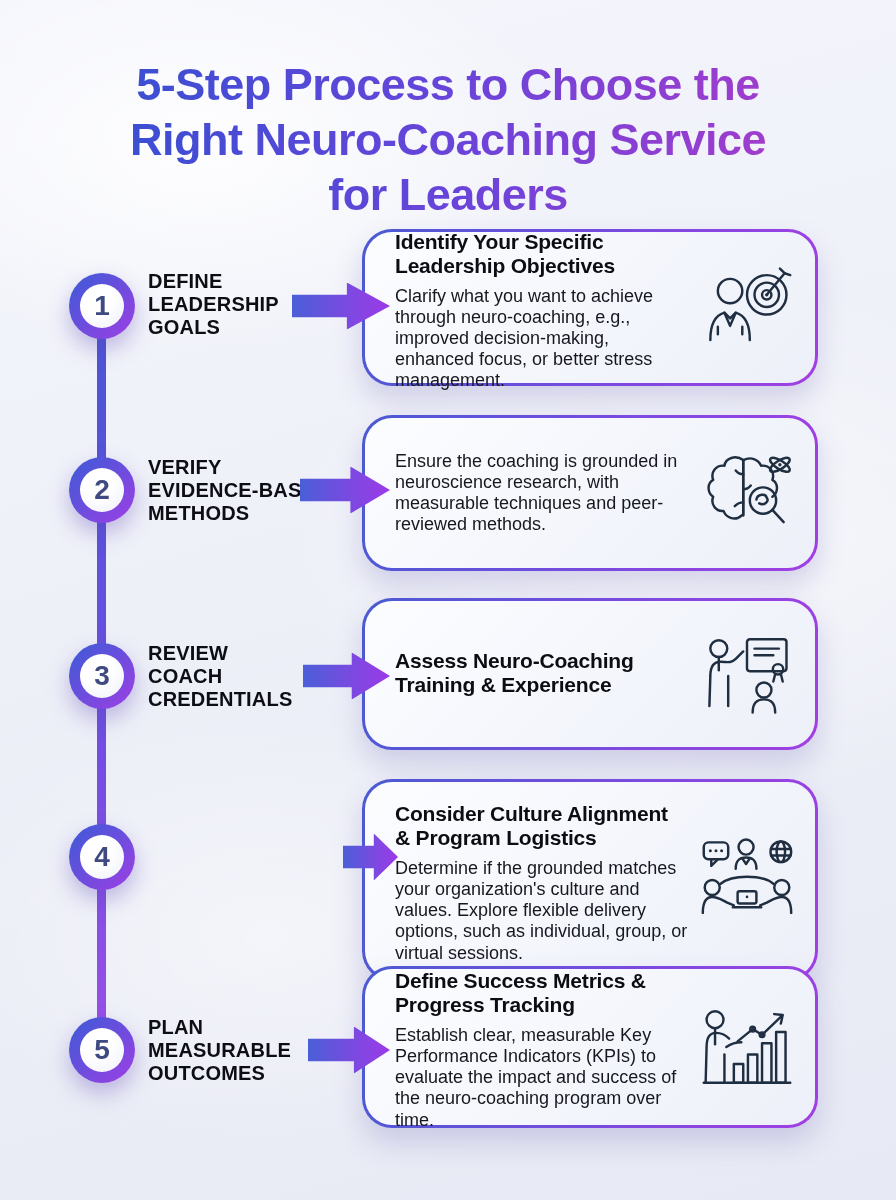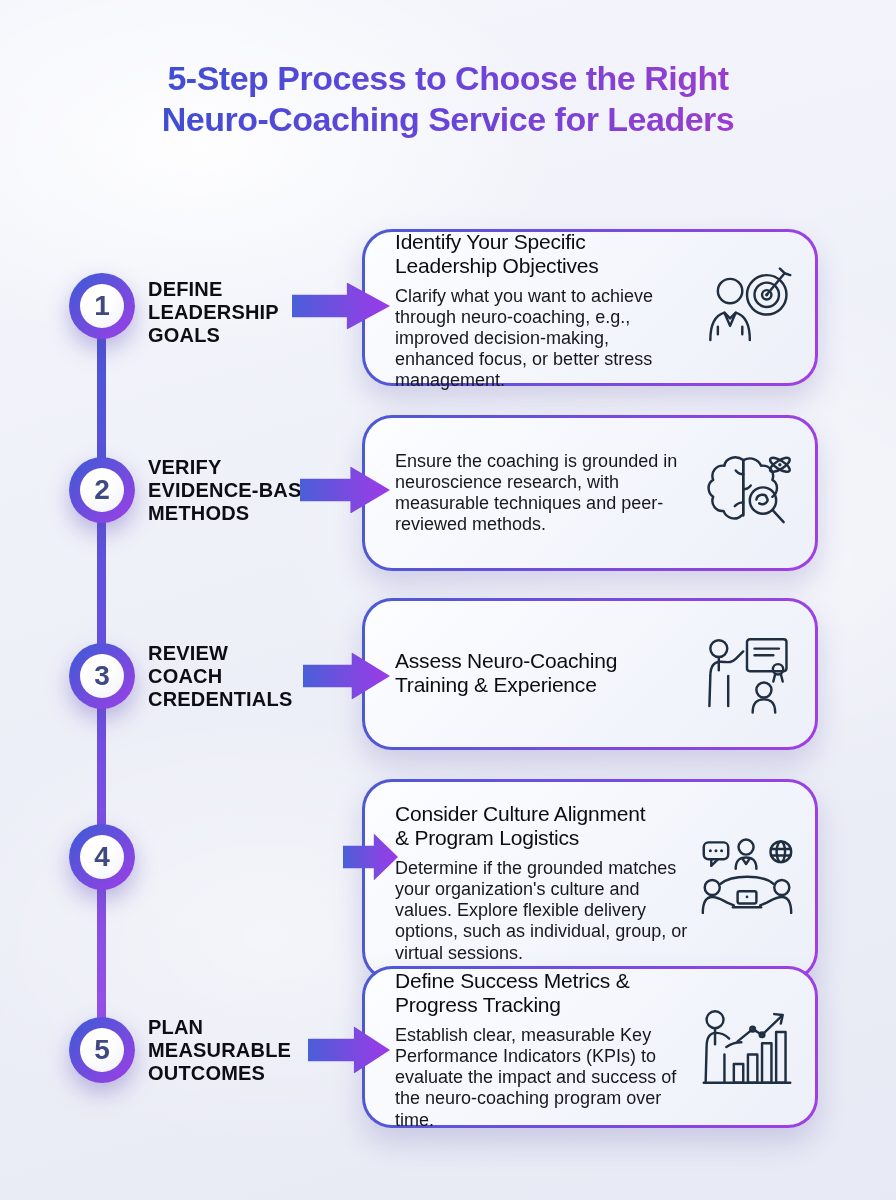--- a/index.html
+++ b/index.html
@@ -12,21 +12,21 @@
     background:
       radial-gradient(520px 300px at 22% 12%, rgba(255,255,255,.9), rgba(255,255,255,0) 70%),
       radial-gradient(600px 380px at 78% 45%, rgba(255,255,255,.55), rgba(255,255,255,0) 70%),
       radial-gradient(500px 320px at 30% 78%, rgba(255,255,255,.45), rgba(255,255,255,0) 70%),
       linear-gradient(165deg,#f5f6fc 0%,#eef0f8 45%,#e7e9f4 100%);
   }
   .title{
     position:absolute;top:58px;left:0;right:0;
     margin:0 auto;max-width:660px;
     text-align:center;
-    font-size:34px;line-height:1.22;font-weight:800;
+    font-size:45px;line-height:1.22;font-weight:800;
     letter-spacing:-.5px;
     color:#5b46d6;
     background:linear-gradient(90deg,#3a4fd2 0%,#6a44da 52%,#a23ccc 100%);
     -webkit-background-clip:text;background-clip:text;
     -webkit-text-fill-color:transparent;
     white-space:pre-line;
   }
   .timeline-line{
     position:absolute;left:97px;top:306px;width:9px;height:744px;
     background:linear-gradient(180deg,#4a55d4 0%,#6d4fe0 55%,#9a4fe8 100%);
@@ -65,21 +65,21 @@
   .card-inner{
     width:100%;height:100%;box-sizing:border-box;
     border-radius:27px;
     background:linear-gradient(135deg,#fcfdff 0%,#f3f5fc 60%,#eef0f9 100%);
     display:flex;align-items:center;
     padding:16px 14px 16px 30px;
   }
   .card-text{flex:1;min-width:0;}
   .card-title{
     margin:6px 0 8px 0;
-    font-size:21px;line-height:1.14;font-weight:400;color:#0c0d13;
+    font-size:21px;line-height:1.14;font-weight:700;color:#0c0d13;
     letter-spacing:-.2px;white-space:pre-line;
   }
   .card-body{
     margin:0;max-width:308px;
     font-size:18px;line-height:1.17;color:#17181f;
   }
   .card-icon{
     width:108px;flex:0 0 108px;
     display:flex;align-items:center;justify-content:center;
   }
@@ -92,21 +92,21 @@
 
 <div class="poster">
 
   <h1 class="title">5-Step Process to Choose the Right Neuro-Coaching Service for Leaders</h1>
 
   <div class="timeline-line"></div>
 
   <div class="num-circle" style="top:273px">
     <div class="num-inner">1</div>
   </div>
-  <div class="step-label" style="top:312px">DEFINE
+  <div class="step-label" style="top:304px">DEFINE
 LEADERSHIP
 GOALS</div>
   <div class="step-arrow" style="top:306px;left:292px;width:98px"></div>
   <div class="card" style="top:229px;height:157px">
     <div class="card-inner">
       <div class="card-text">
         <h2 class="card-title">Identify Your Specific
 Leadership Objectives</h2>
         <p class="card-body">Clarify what you want to achieve through neuro-coaching, e.g., improved decision-making, enhanced focus, or better stress management.</p>
       </div>

